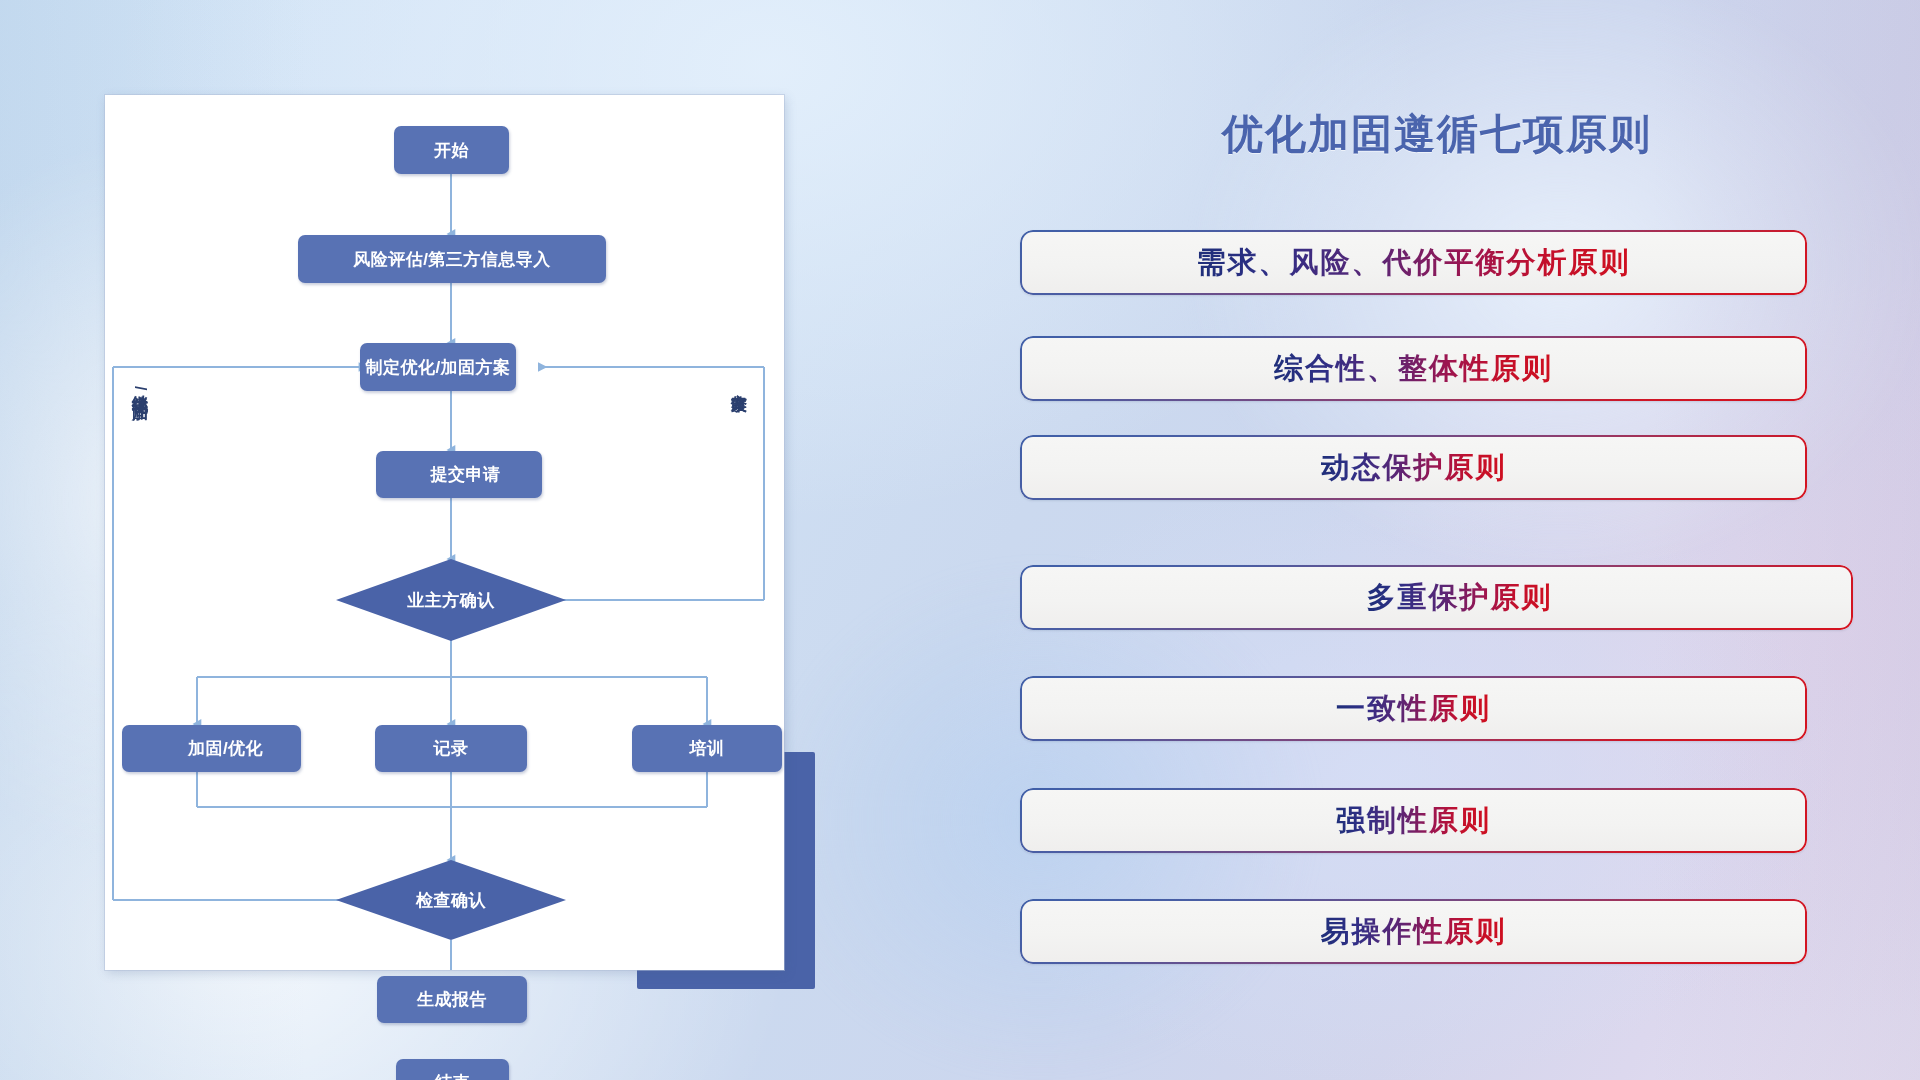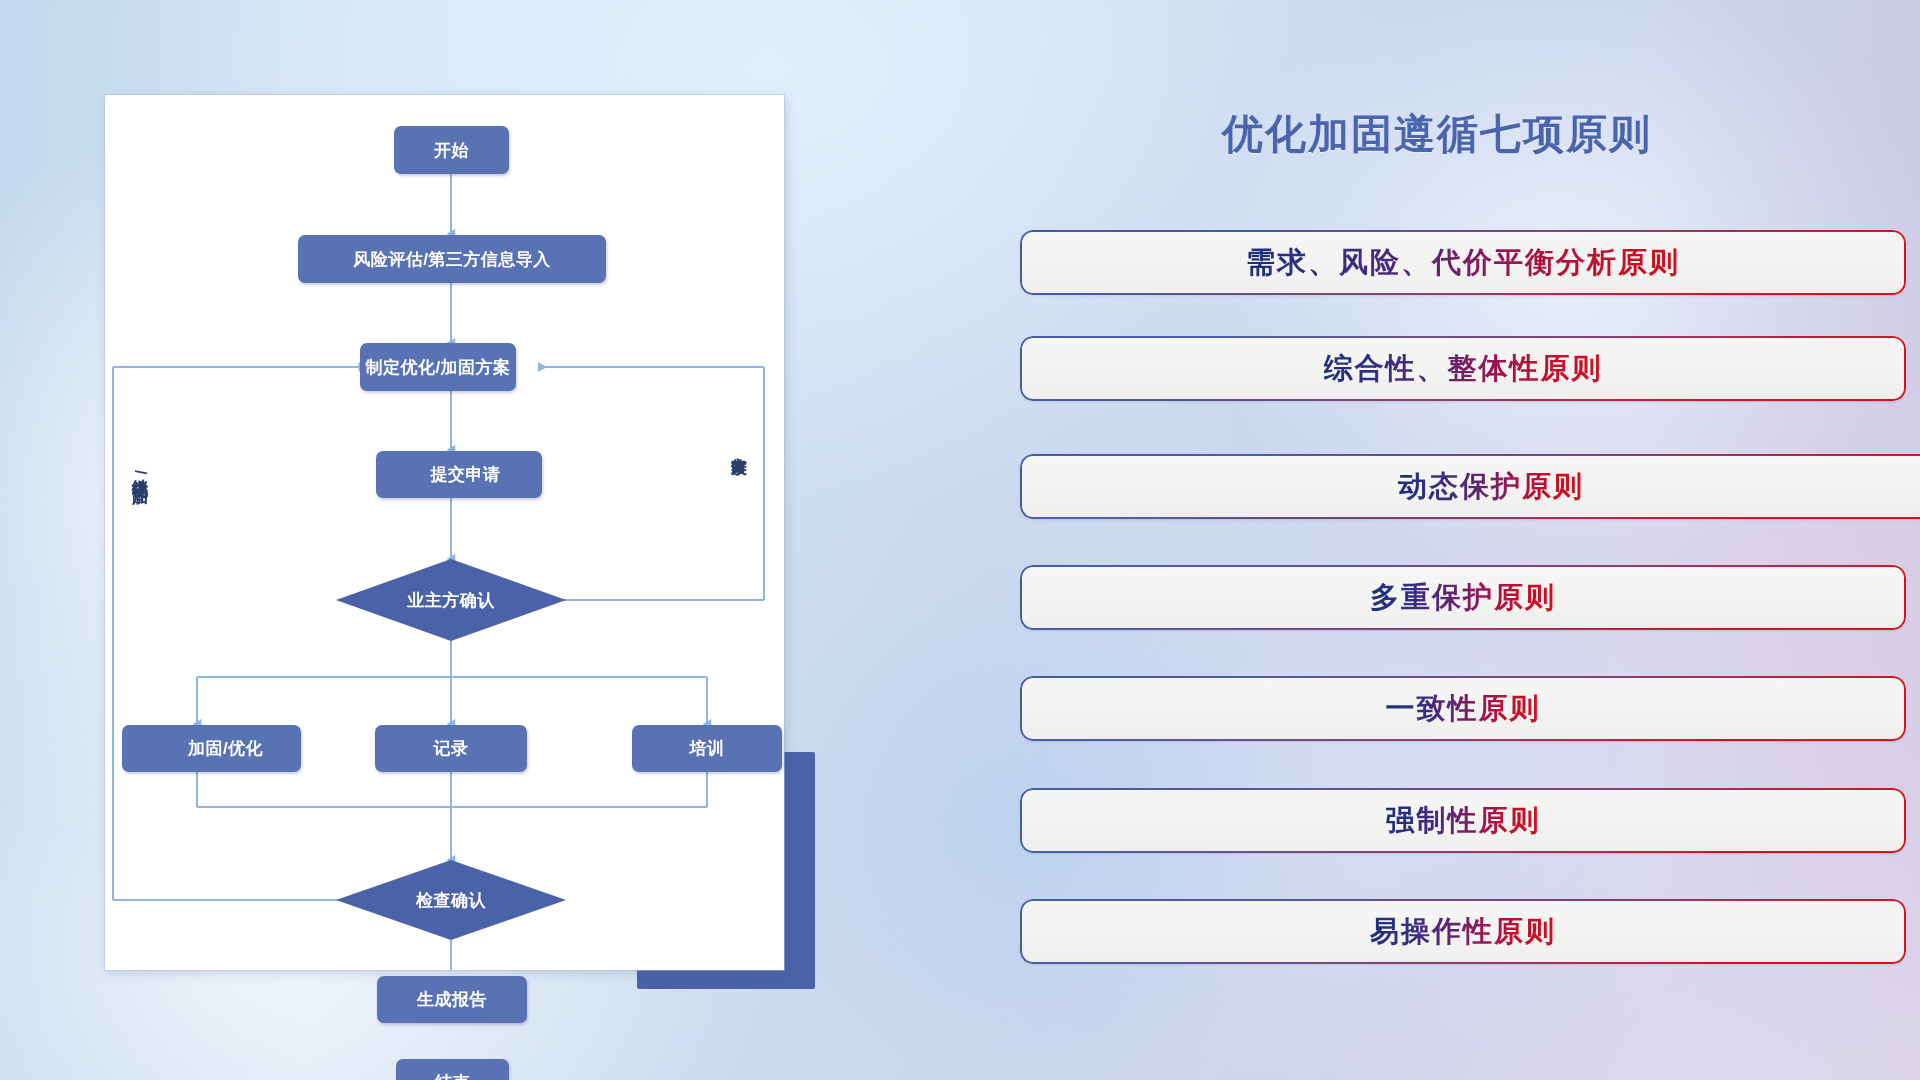--- a/index.html
+++ b/index.html
@@ -40,21 +40,20 @@
 
   
   #flow-shadow{
     position:absolute;left:637px;top:752px;width:178px;height:237px;
     background:#4a63a8;border-radius:2px;
   }
   #flow-card{
     position:absolute;left:105px;top:95px;width:679px;height:875px;
     background:#ffffff;
     box-shadow:0 0 0 1px rgba(175,190,215,.5), 2px 3px 10px rgba(70,95,140,.22);
-    text-align:center;
   }
   #flow-inner{position:absolute;inset:0;}
 
   .node{
     position:absolute;
     background:#5872b4;
     color:#ffffff;
     border-radius:7px;
     display:flex;align-items:center;justify-content:center;
     font-weight:bold;
@@ -88,21 +87,21 @@
   #right-pane{position:absolute;left:1020px;top:0;width:830px;height:1080px;}
   #principles-title{
     position:absolute;left:137px;top:107px;width:560px;
     text-align:center;
     font-size:41px;font-weight:bold;
     color:#4a64ad;
     letter-spacing:2px;
     text-shadow:0 1px 0 rgba(255,255,255,.55);
   }
   .p-card{
-    position:absolute;left:0;width:886px;height:65px;
+    position:absolute;left:0;width:787px;height:65px;
     border-radius:13px;
     background:linear-gradient(180deg,#f6f6f5 0%,#f3f3f2 55%,#efeeed 100%);
     display:flex;align-items:center;justify-content:center;
     box-shadow:0 1px 2px rgba(90,105,140,.18);
   }
   .p-card::before{
     content:"";position:absolute;inset:0;border-radius:13px;
     padding:2px;
     background:linear-gradient(160deg,#3f5fa8 0%,#4a5da3 22%,#8a3f72 55%,#cf1626 82%,#d5121f 100%);
     -webkit-mask:linear-gradient(#000 0 0) content-box,linear-gradient(#000 0 0);
@@ -244,24 +243,24 @@
 <div id="right-pane">
 
   <div id="principles-title">优化加固遵循七项原则</div>
 
   <div class="p-card" style="top:230px;">
     <span class="p-text">需求、风险、代价平衡分析原则</span>
   </div>
   <div class="p-card" style="top:336px;">
     <span class="p-text">综合性、整体性原则</span>
   </div>
-  <div class="p-card" style="top:454px;padding-left:28px;">
+  <div class="p-card" style="top:435px;">
     <span class="p-text">动态保护原则</span>
   </div>
-  <div class="p-card" style="top:565px;">
+  <div class="p-card" style="top:565px;padding-left:46px;">
     <span class="p-text">多重保护原则</span>
   </div>
   <div class="p-card" style="top:676px;">
     <span class="p-text">一致性原则</span>
   </div>
   <div class="p-card" style="top:788px;">
     <span class="p-text">强制性原则</span>
   </div>
   <div class="p-card" style="top:899px;">
     <span class="p-text">易操作性原则</span>

